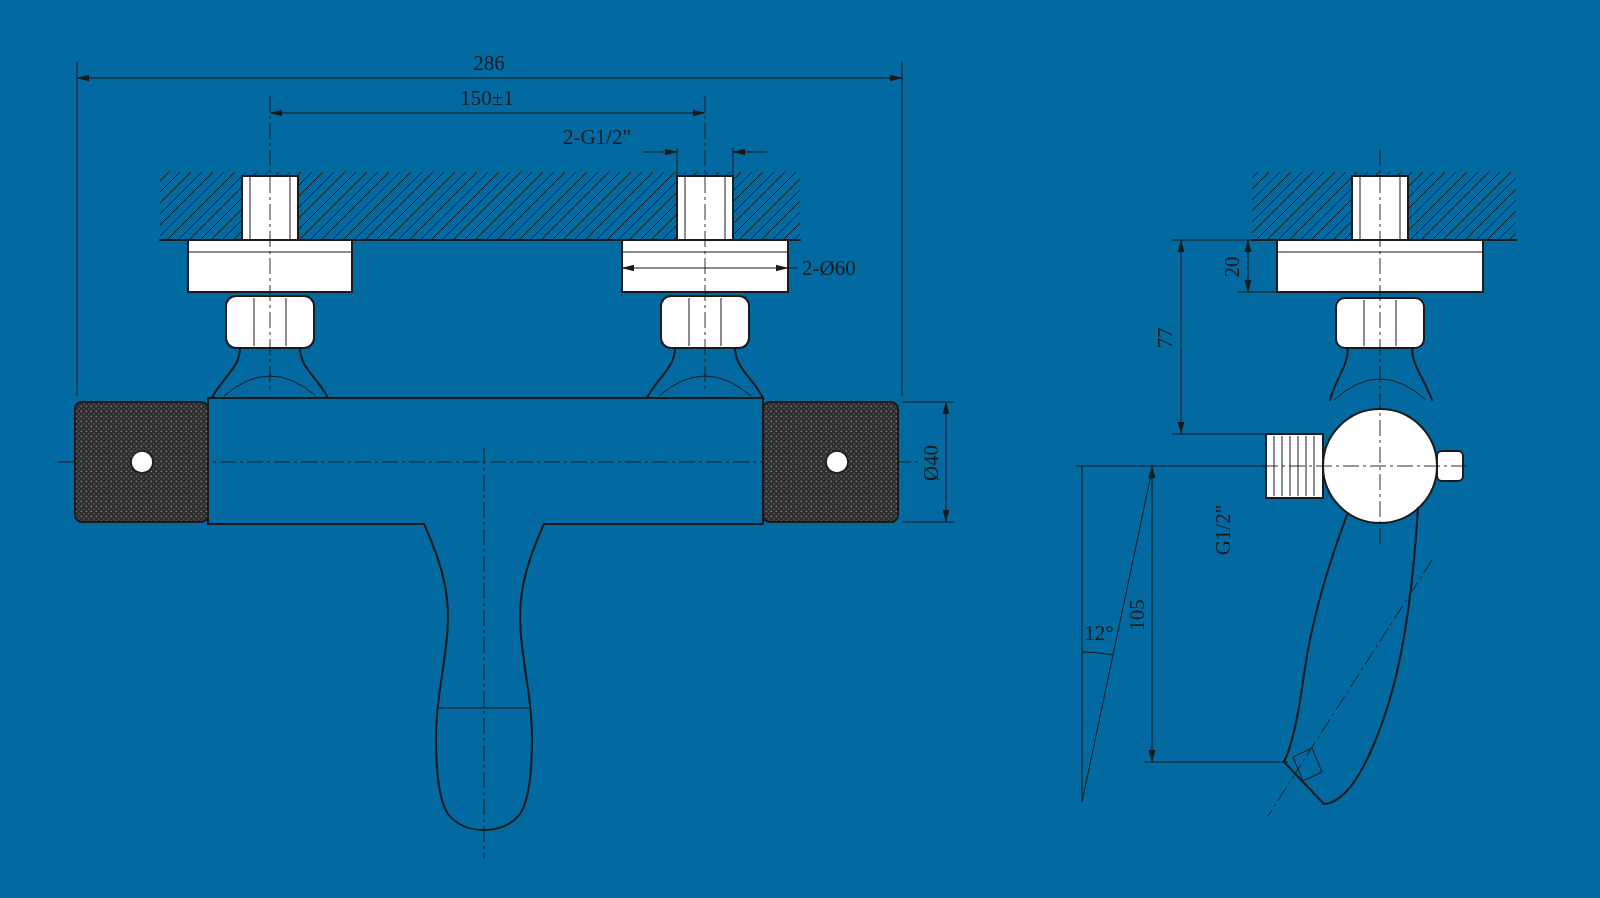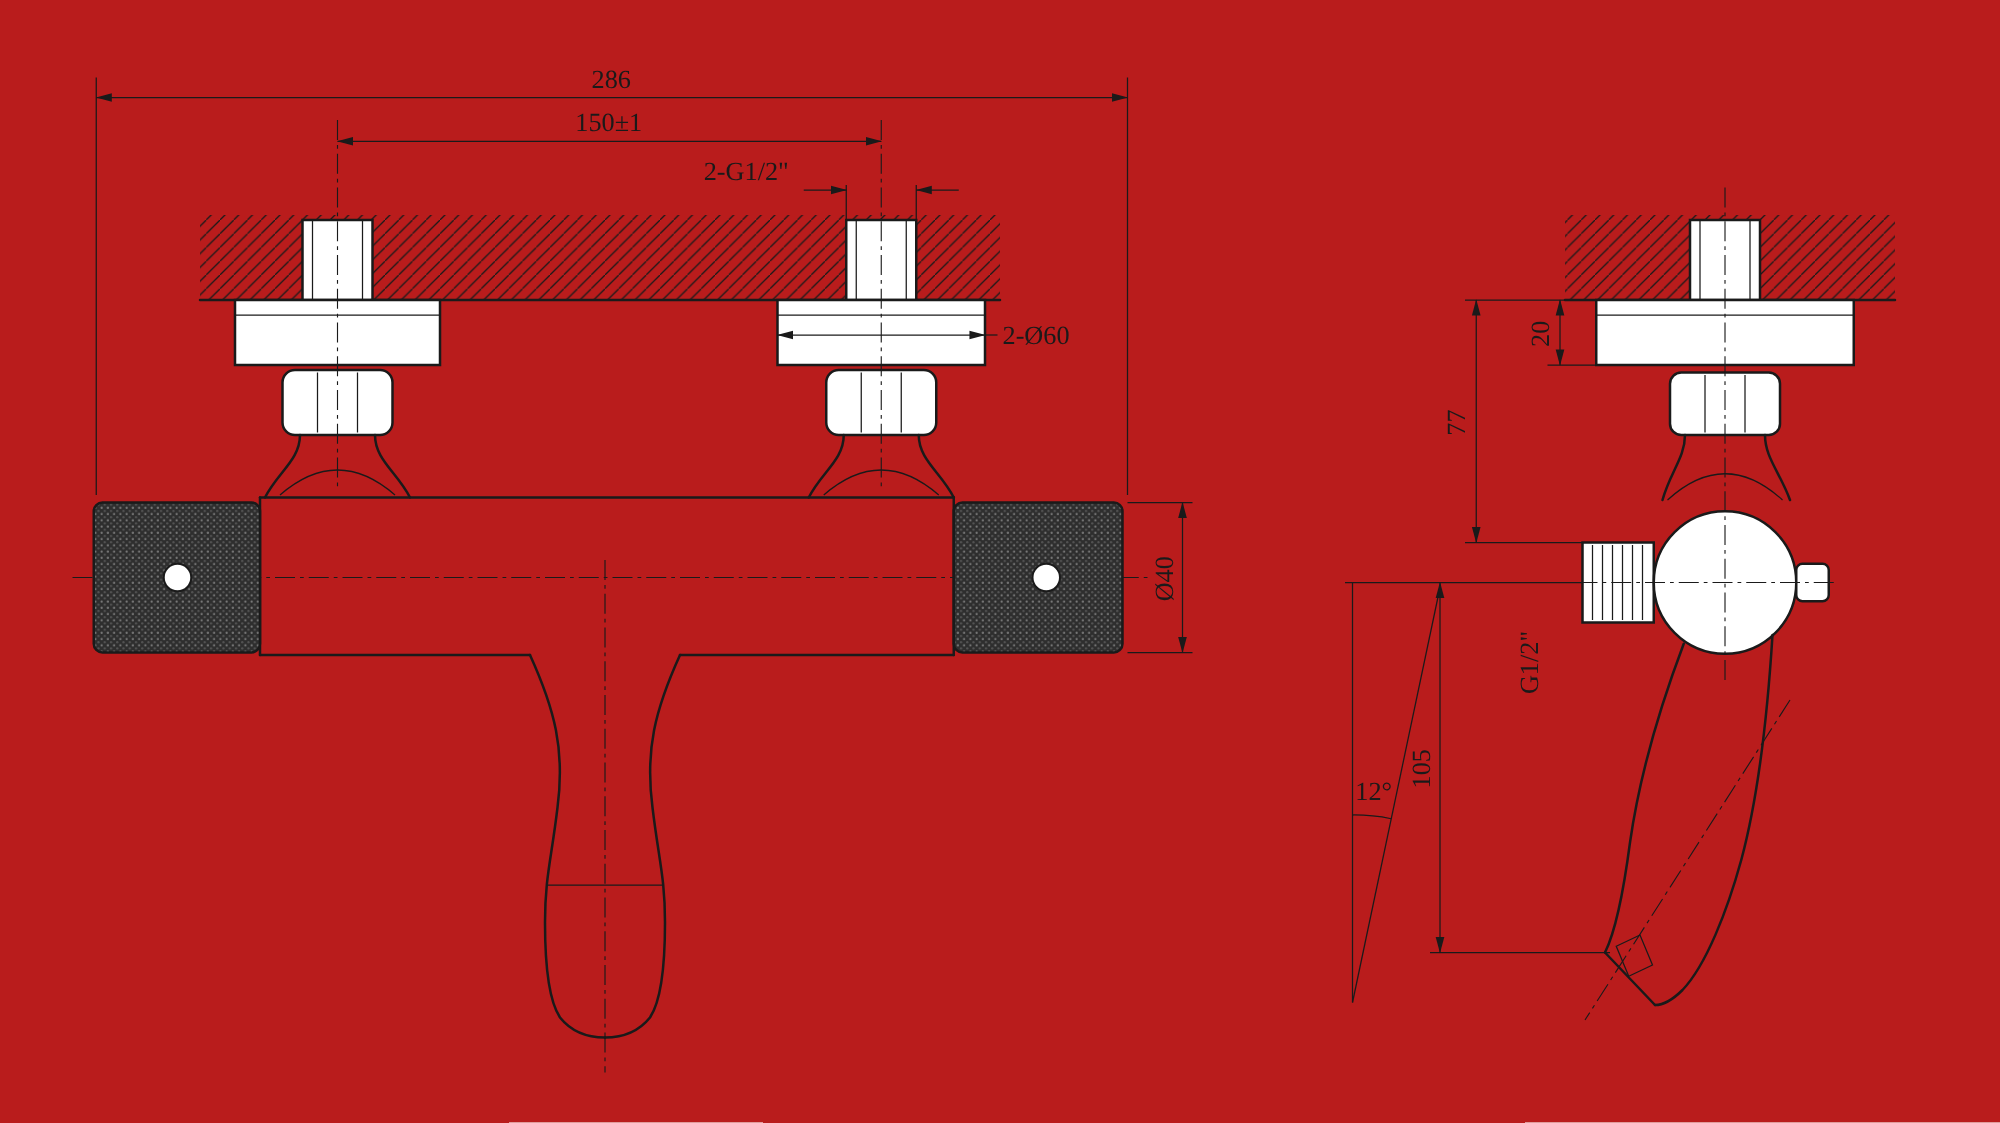--- a/index.html
+++ b/index.html
@@ -1,16 +1,16 @@
 <!DOCTYPE html>
 <html><head>
 <meta charset="utf-8">
 <style>
   html,body{margin:0;padding:0;background:#ffffff;}
-  .canvas{position:relative;width:1600px;height:898px;background:#b91c1c;overflow:hidden;}
+  .canvas{position:relative;width:1600px;height:898px;background:#0369a1;overflow:hidden;}
   svg text{font-family:"Liberation Serif","DejaVu Serif",serif;font-size:21px;fill:#1a1a1a;}
   .lw2{stroke:#1a1a1a;stroke-width:2;fill:none;stroke-linecap:round;}
   .lw2f{stroke:#1a1a1a;stroke-width:2;fill:#ffffff;}
   .lw1{stroke:#1a1a1a;stroke-width:1;fill:none;}
   .cl{stroke:#1a1a1a;stroke-width:0.9;fill:none;stroke-dasharray:16 4 3 4;}
   .dim{stroke:#1a1a1a;stroke-width:1;fill:none;}
 </style>
 </head>
 <body>
 

